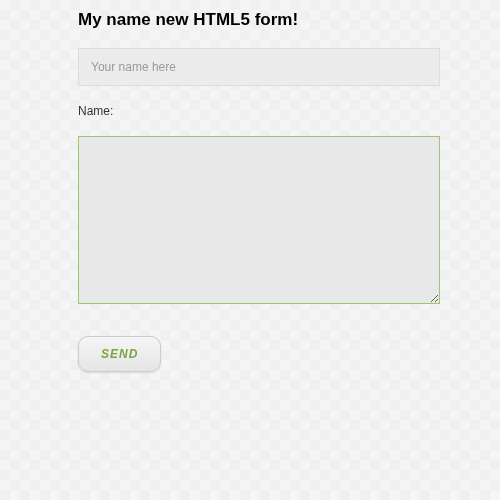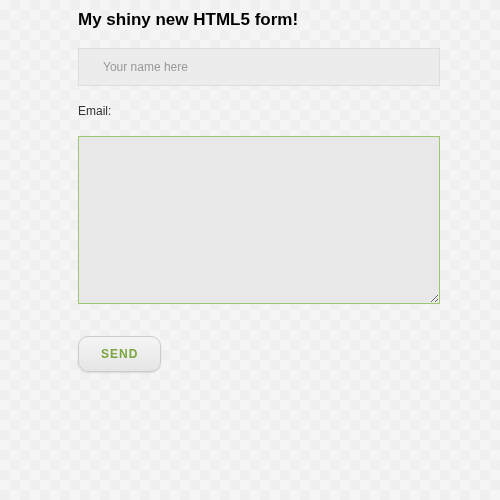--- a/index.html
+++ b/index.html
@@ -31,21 +31,21 @@
     }
     .field-label {
       display: block;
       font-size: 12px;
       color: #333;
       margin-bottom: 6px;
     }
     .text-input {
       width: 100%;
       height: 38px;
-      padding: 0 24px;
+      padding: 0 12px;
       border: 1px solid #ddd;
       background: #ececec;
       font-size: 12px;
       color: #999;
       outline: none;
     }
     .text-input::placeholder {
       color: #999;
     }
     .textarea-input {
@@ -65,34 +65,35 @@
       padding: 10px 22px;
       background: linear-gradient(to bottom, #f5f5f5, #e5e5e5);
       border: 1px solid #ccc;
       border-radius: 10px;
       color: #7aa63f;
       font-size: 12px;
       font-weight: bold;
       letter-spacing: 1px;
       cursor: pointer;
       box-shadow: 0 1px 2px rgba(0,0,0,0.1);
+      font-style: italic;
     }
   </style>
 </head>
 <body>
 
 <div class="form-container">
-  <h1 class="form-title">My shiny new HTML5 form!</h1>
+  <h1 class="form-title">My name new HTML5 form!</h1>
 
   <div class="field-group">
     <input type="text" class="text-input" placeholder="Your name here" style="">
   </div>
 
   <div class="field-group">
-    <label class="field-label">Email:</label>
+    <label class="field-label">Name:</label>
   </div>
 
   <div class="field-group">
     <textarea class="textarea-input" style=""></textarea>
   </div>
 
   <button class="send-button">SEND</button>
 </div>
 
 </body></html>

